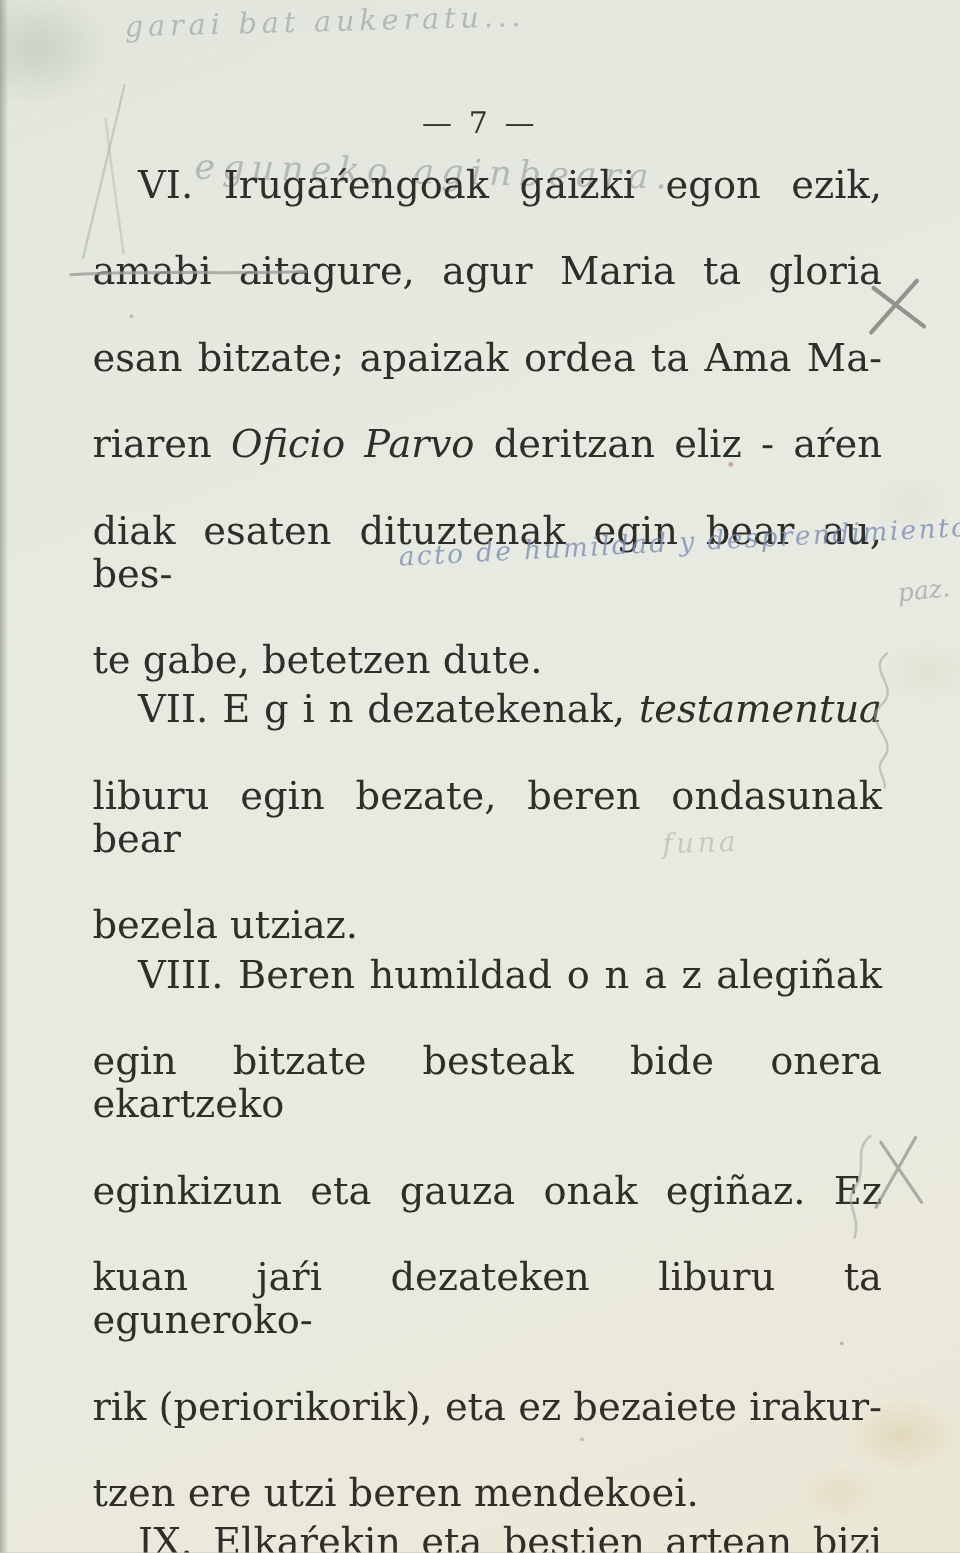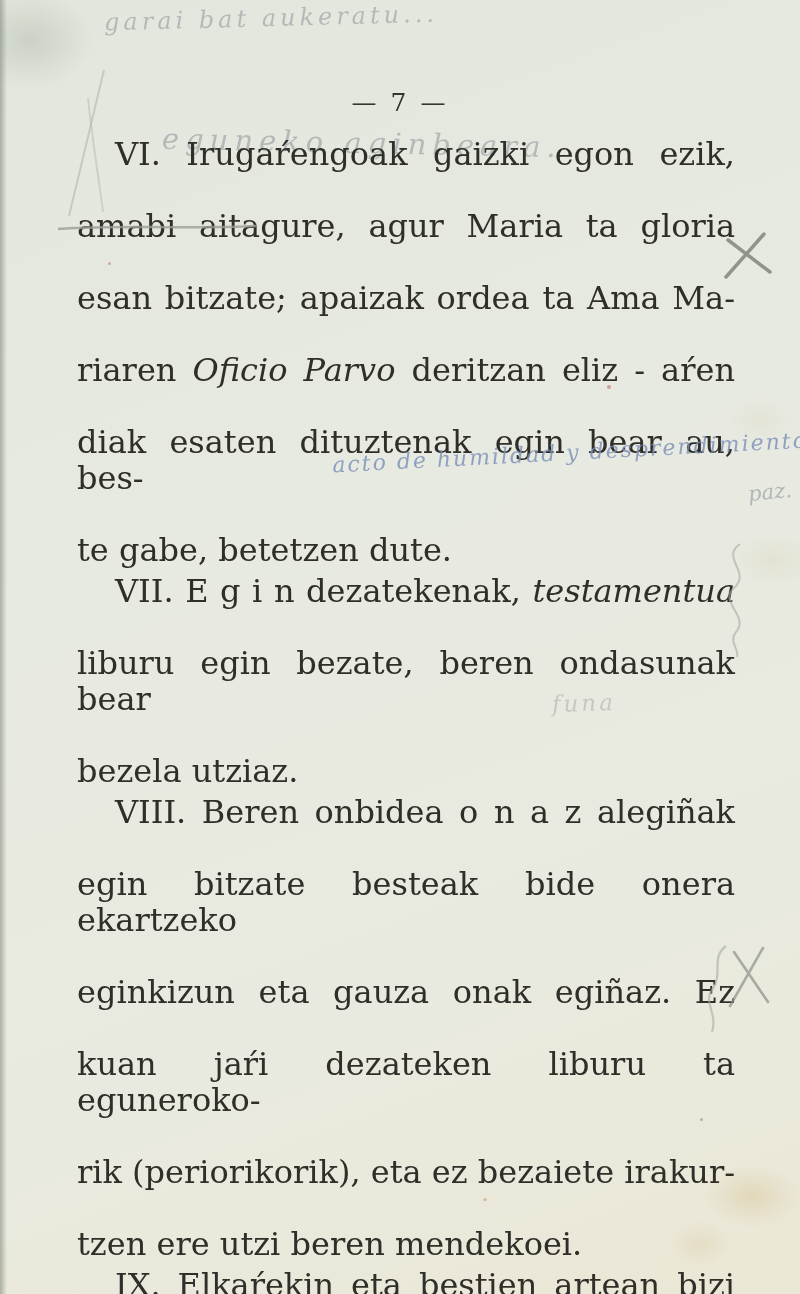--- a/index.html
+++ b/index.html
@@ -94,21 +94,21 @@
         <div class="text-line jline"><span>riaren </span><span class="it">Oficio Parvo</span><span> deritzan eliz - aŕen</span></div>
         <div class="text-line jline"><span>diak esaten dituztenak egin bear au, bes-</span></div>
         <div class="text-line"><span>te gabe, betetzen dute.</span></div>
       </div>
       <div class="paragraph">
         <div class="text-line indent jline"><span>VII.  E g i n dezatekenak, </span><span class="it">testamentua</span></div>
         <div class="text-line jline"><span>liburu egin bezate, beren ondasunak bear</span></div>
         <div class="text-line"><span>bezela utziaz.</span></div>
       </div>
       <div class="paragraph">
-        <div class="text-line indent jline"><span>VIII.  Beren onbidea o n a z alegiñak</span></div>
+        <div class="text-line indent jline"><span>VIII.  Beren humildad o n a z alegiñak</span></div>
         <div class="text-line jline"><span>egin bitzate besteak bide onera ekartzeko</span></div>
         <div class="text-line jline"><span>eginkizun eta gauza onak egiñaz. Ez</span></div>
         <div class="text-line jline"><span>kuan jaŕi dezateken liburu ta eguneroko-</span></div>
         <div class="text-line jline"><span>rik (periorikorik), eta ez bezaiete irakur-</span></div>
         <div class="text-line"><span>tzen ere utzi beren mendekoei.</span></div>
       </div>
       <div class="paragraph">
         <div class="text-line indent jline"><span>IX.  Elkaŕekin eta bestien artean bizi</span></div>
       </div>
     </main>

